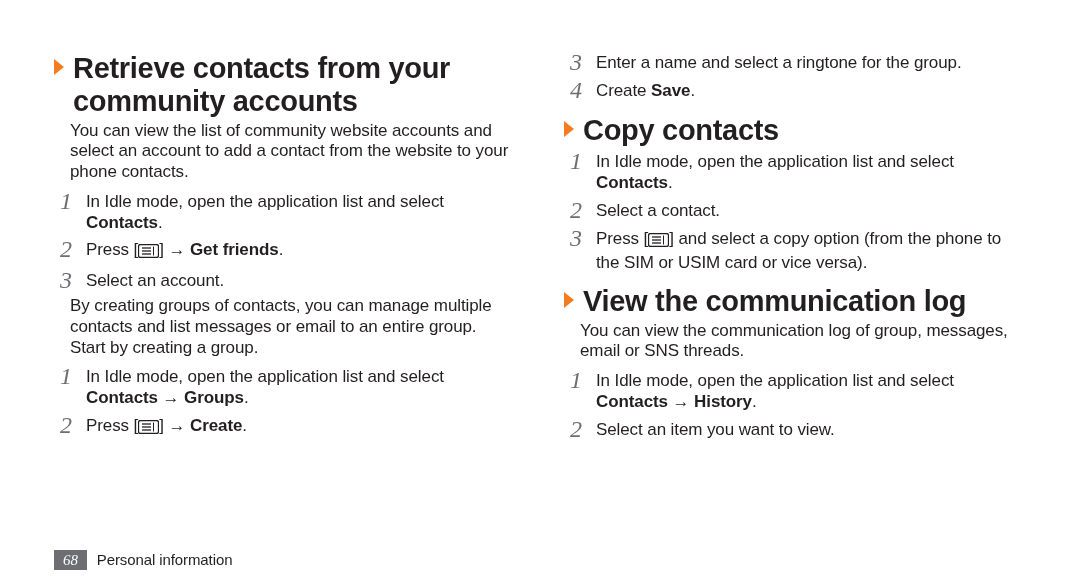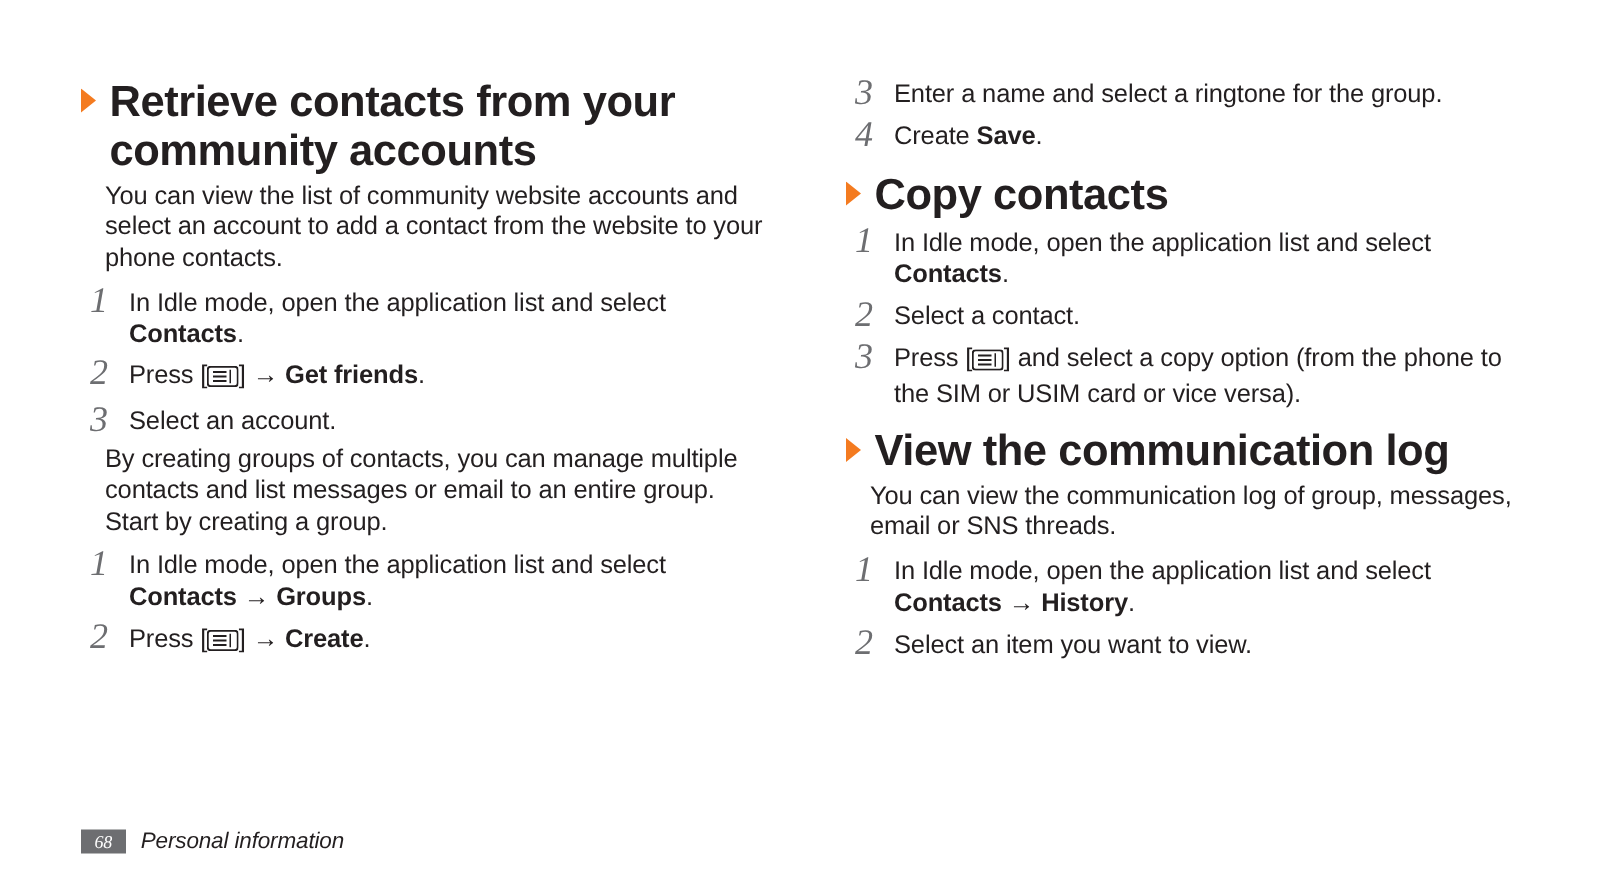--- a/index.html
+++ b/index.html
@@ -83,25 +83,24 @@
     left: 54px;
     display: flex;
     align-items: center;
     gap: 10px;
   }
   .page-badge {
     background: #6d6e71;
     color: #fff;
     font-style: italic;
     font-family: Georgia, serif;
-    font-size: 12px;
+    font-size: 15px;
     padding: 1px 9px;
   }
   .page-label {
-    font-style: italic;
     font-size: 15px;
     color: #231f20;
   }
 </style>
 </head>
 <body>
 
 <svg width="0" height="0" style="position:absolute">
   <defs>
     <g id="chev">

